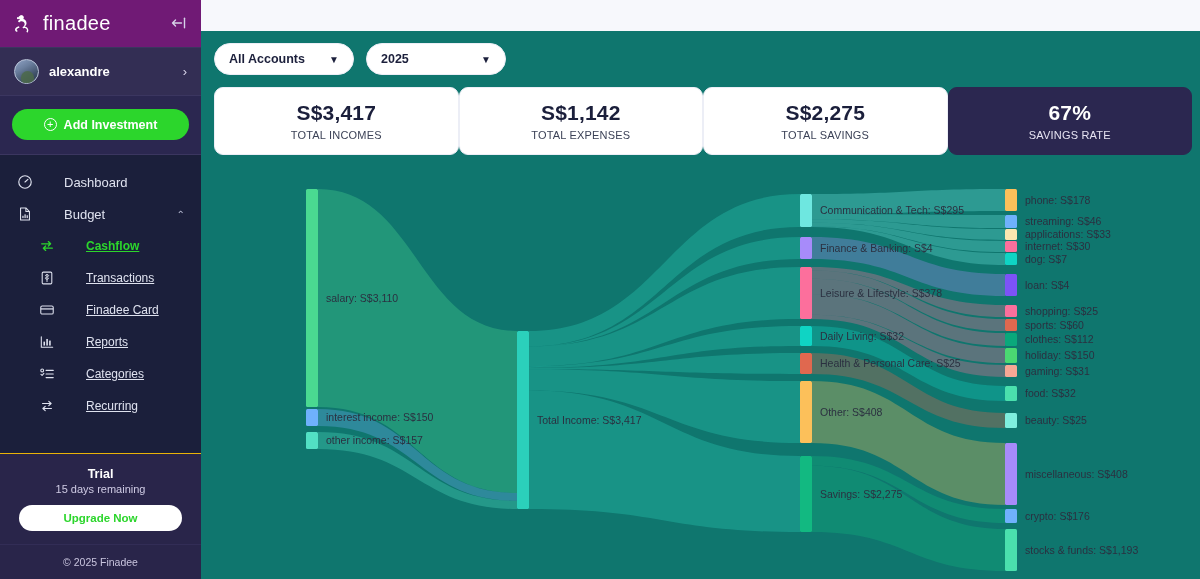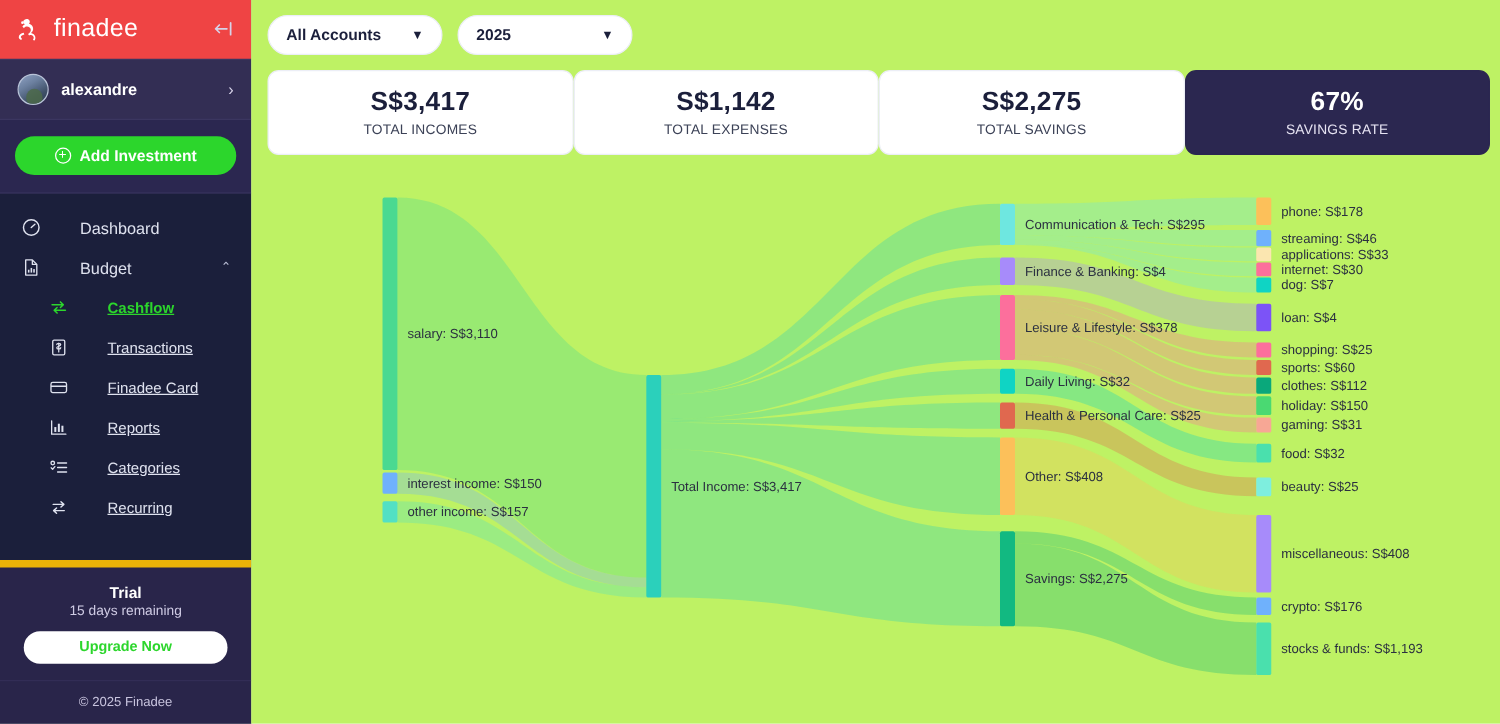--- a/index.html
+++ b/index.html
@@ -13,21 +13,21 @@
 
   
   .sidebar {
     width: 201px; height: 579px;
     background: #1b1f3b;
     display: flex; flex-direction: column;
     flex: 0 0 201px;
     position: relative;
   }
   .sb-logo {
-    height: 48px; background: #ef4444;
+    height: 48px; background: #701a75;
     display: flex; align-items: center; padding: 0 14px;
     border-bottom: 1px solid #3b3660;
   }
   .logo-mark { width: 22px; height: 20px; margin-right: 7px; flex: 0 0 22px; }
   .logo-text { color: #ffffff; font-size: 20px; letter-spacing: .3px; font-weight: 400; }
   .collapse-btn {
     margin-left: auto; color: #cfcbe4; font-size: 14px; line-height: 1;
     cursor: pointer; user-select: none;
   }
   .sb-user {
@@ -74,39 +74,39 @@
   .nav-item .nav-ico {
     width: 17px; height: 17px; margin-right: 11px; flex: 0 0 17px;
     display: inline-flex; align-items: center; justify-content: center;
   }
   .nav-item .chev { margin-left: auto; font-size: 10px; color: #b9bdd4; }
   .nav-sub { padding-left: 22px; }
   .nav-sub .nav-item { font-size: 12px; text-decoration: underline; }
   .nav-item.active { color: #2cd62c; font-weight: bold; }
 
   .sb-trial {
-    border-top: 6px solid #eab308; background: #29254a;
+    border-top: 1px solid #eab308; background: #29254a;
     padding: 13px 12px 13px 12px; text-align: center;
   }
   .trial-title { color: #ffffff; font-size: 12.5px; font-weight: bold; }
   .trial-sub { color: #cfcbe4; font-size: 11px; margin-top: 2px; }
   .upgrade-btn {
     margin: 10px auto 0; width: 163px; height: 26px; border-radius: 14px;
     background: #ffffff; color: #2cd62c; font-size: 11.5px; font-weight: bold;
     display: flex; align-items: center; justify-content: center;
     cursor: pointer; border: none; font-family: inherit;
   }
   .sb-footer {
     height: 35px; border-top: 1px solid #322d56; background: #29254a;
     display: flex; align-items: center; justify-content: center;
     color: #c8c4de; font-size: 10.5px;
   }
 
   
-  .main { flex: 1 1 auto; background: #bef264; position: relative; }
+  .main { flex: 1 1 auto; background: #0f766e; position: relative; margin-top: 31px; }
   .toolbar { display: flex; gap: 12px; padding: 12px 0 0 13px; }
   .select {
     height: 32px; border-radius: 16px; background: #fff;
     border: 1px solid #eceef6; display: flex; align-items: center;
     padding: 0 14px; min-width: 140px; cursor: pointer;
     font-size: 12.5px; color: #1b1f3b; font-weight: bold;
   }
   .select .caret { margin-left: auto; font-size: 10px; color: #1b1f3b; padding-left: 24px;}
   .select.year { min-width: 140px; }
 

